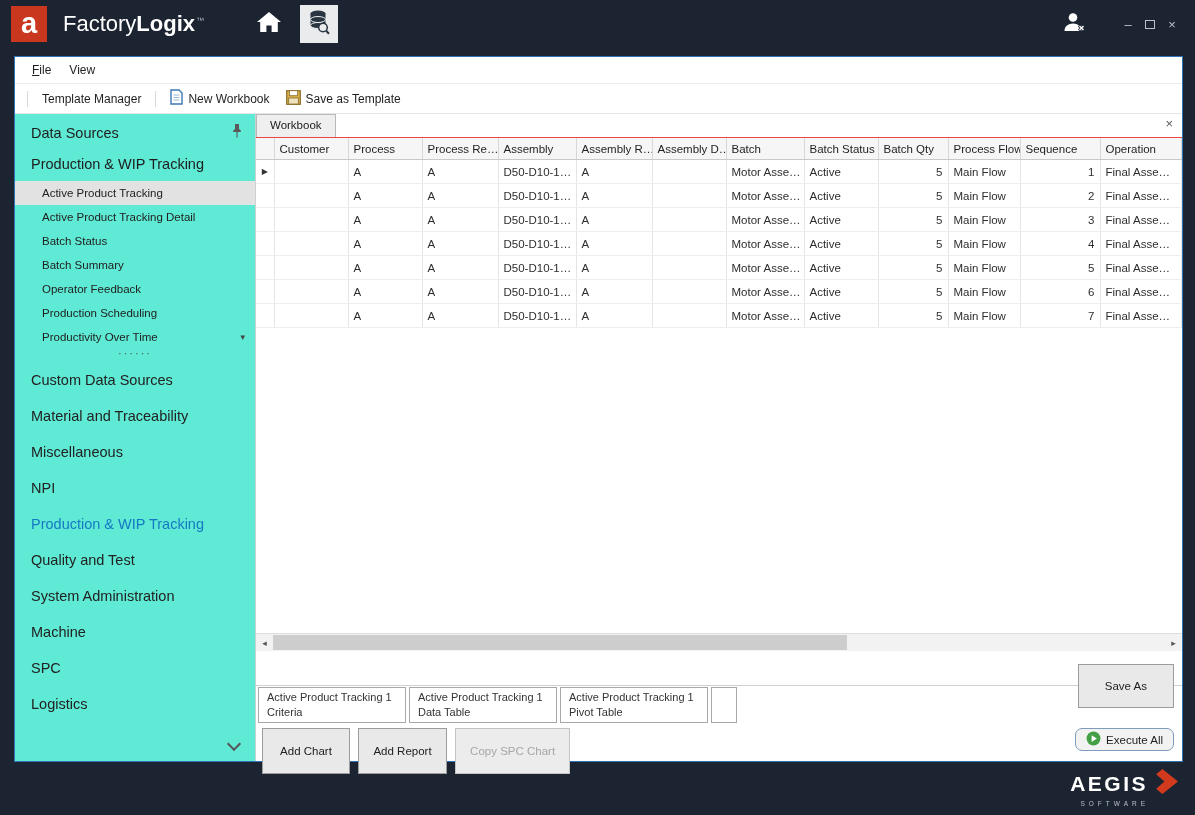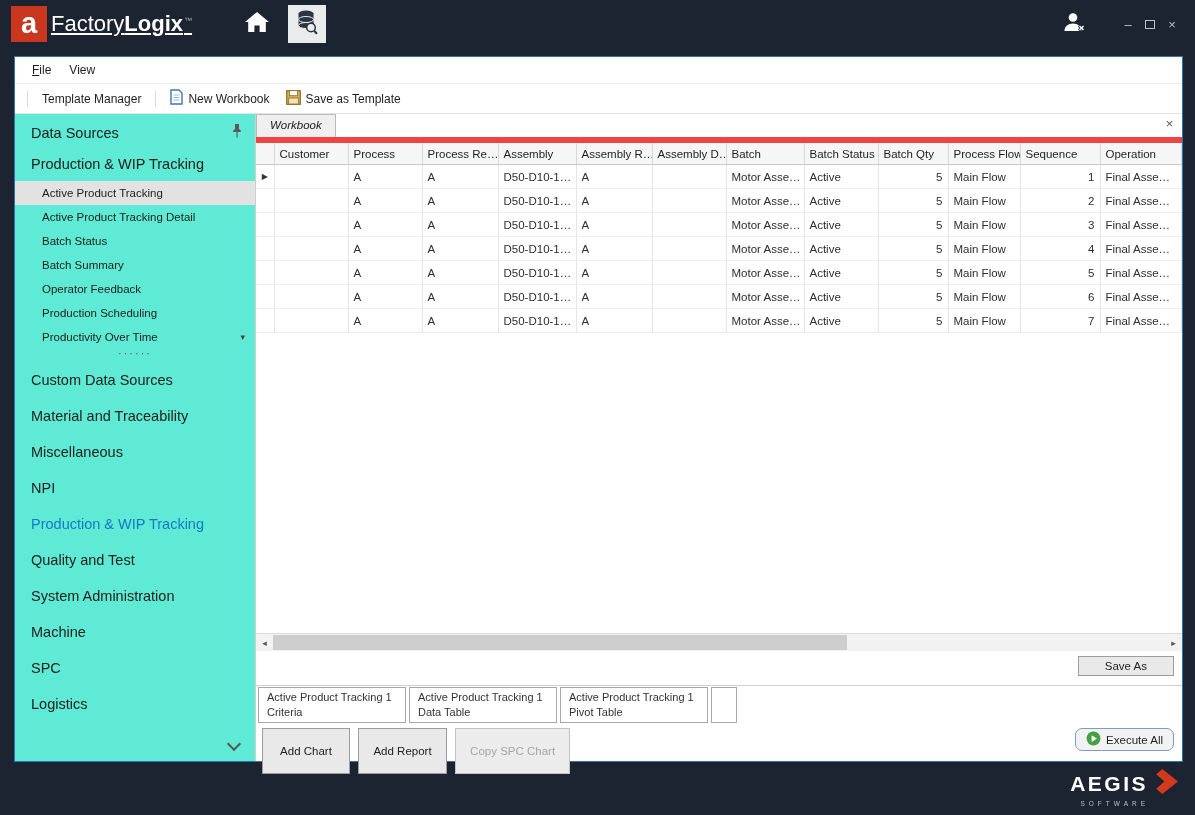--- a/index.html
+++ b/index.html
@@ -2,21 +2,21 @@
 <html><head>
 <meta charset="utf-8">
 <style>
   html,body{margin:0;padding:0;}
   body{width:1195px;height:815px;background:#1b2430;font-family:"Liberation Sans",sans-serif;position:relative;overflow:hidden;}
 
   
   .titlebar{position:absolute;top:0;left:0;right:0;height:48px;display:flex;align-items:center;}
   .logo-box{width:36px;height:36px;background:#c8371e;margin-left:11px;display:flex;align-items:center;justify-content:center;}
   .logo-box span{color:#fff;font-size:29px;font-weight:bold;line-height:1;margin-top:-2px;}
-  .brand{margin-left:4px;color:#fff;font-size:22px;text-decoration:underline;}
+  .brand{margin-left:16px;color:#fff;font-size:22px;}
   .brand .light{font-weight:normal;}
   .brand .bold{font-weight:bold;}
   .brand sup{font-size:8px;color:#aab2bb;margin-left:1px;}
   .tb-icon{width:38px;height:38px;display:flex;align-items:center;justify-content:center;cursor:pointer;}
   .tb-home{margin-left:46px;}
   .tb-db{margin-left:12px;background:#e9ebed;}
   .titlebar-right{margin-left:auto;display:flex;align-items:center;margin-right:12px;}
   .win-controls{display:flex;align-items:center;margin-left:24px;color:#b9c1c9;}
   .win-controls span{width:22px;text-align:center;font-size:13px;cursor:pointer;line-height:1;}
   .maxbox{display:inline-block;width:8px;height:7px;border:1px solid #b9c1c9;}
@@ -39,40 +39,40 @@
   .ds-item{position:relative;height:24px;line-height:24px;padding-left:27px;font-size:11.5px;color:#222;cursor:pointer;white-space:nowrap;}
   .ds-item.selected{background:#e2e2e2;}
   .ds-scroll-arrow{position:absolute;right:10px;top:0;font-size:9px;color:#444;}
   .ds-dots{text-align:center;font-size:11px;letter-spacing:2px;color:#555;height:13px;line-height:9px;}
   .cat{height:36px;display:flex;align-items:center;padding-left:16px;font-size:14.5px;color:#222;cursor:pointer;white-space:nowrap;}
   .cat.active{color:#1779c4;}
   .sb-chevron{position:absolute;right:16px;bottom:12px;width:8px;height:8px;border-right:2px solid #555;border-bottom:2px solid #555;transform:rotate(45deg);cursor:pointer;}
 
   
   .main{flex:1;display:flex;flex-direction:column;min-width:0;background:#fff;}
-  .tabstrip{height:23px;border-bottom:6px solid #ef4444;display:flex;align-items:flex-end;position:relative;background:#fff;flex:none;font-style:italic;}
+  .tabstrip{height:23px;border-bottom:1px solid #ef4444;display:flex;align-items:flex-end;position:relative;background:#fff;flex:none;}
   .wb-tab{height:22px;line-height:21px;padding:0 13px;border:1px solid #b9b9b9;border-bottom:none;background:#efefef;font-size:11.5px;color:#222;cursor:pointer;}
   .tab-close{position:absolute;right:9px;top:2px;font-size:13px;color:#555;cursor:pointer;}
   .groupbar{height:27px;line-height:27px;padding-left:10px;font-size:11px;color:#b3b3b3;border-bottom:1px solid #d5d5d5;background:#fdfdfd;flex:none;}
   .grid-wrap{flex:1;overflow:hidden;background:#fff;}
   table{border-collapse:collapse;table-layout:fixed;width:100%;font-size:11.5px;}
   th{height:21px;background:#f6f6f6;border-right:1px solid #d8d8d8;border-bottom:1px solid #c9c9c9;font-weight:normal;text-align:left;padding:0 5px;color:#1e1e1e;white-space:nowrap;overflow:hidden;cursor:pointer;}
   td{height:23px;border-right:1px solid #e5e5e5;border-bottom:1px solid #ededed;padding:0 5px;color:#2e2e2e;white-space:nowrap;overflow:hidden;}
   td.ind,th.ind{padding:0;text-align:center;}
   td.ind{font-size:8px;color:#333;}
   td.num{text-align:right;}
 
   .hscroll{height:17px;border-top:1px solid #dcdcdc;background:#f2f2f2;display:flex;align-items:center;position:relative;flex:none;}
   .hs-arrow{width:17px;height:100%;display:flex;align-items:center;justify-content:center;font-size:9px;color:#555;cursor:pointer;}
   .hs-arrow.right{margin-left:auto;}
   .hs-thumb{position:absolute;left:17px;top:1px;bottom:1px;width:62%;background:#cdcdcd;cursor:pointer;}
 
   .btn{font-family:inherit;font-size:11.5px;padding:16px 14px;background:#e9e9e9;border:1px solid #9c9c9c;color:#222;cursor:pointer;}
   .saveas-row{height:34px;position:relative;border-bottom:1px solid #d0d0d0;flex:none;}
-  .saveas-row .btn{position:absolute;right:8px;top:5px;padding:3px 26px;}
+  .saveas-row .btn{position:absolute;right:8px;top:13px;padding:15px 26px;}
 
   .bottom-tabs{height:36px;display:flex;align-items:stretch;padding:1px 0 1px 2px;flex:none;}
   .btab{border:1px solid #a8a8a8;margin-right:3px;padding:2px 10px 2px 8px;min-width:128px;font-size:11px;color:#333;cursor:pointer;background:#fff;}
   .btab .l1,.btab .l2{line-height:1.35;white-space:nowrap;}
   .btab.stub{min-width:24px;width:24px;padding:0;}
 
   .actions-row{height:33px;padding-top:4px;position:relative;padding-left:2px;flex:none;}
   .actions-row .btn{margin-left:4px;min-width:88px;}
   .btn.disabled{color:#a6a6a6;background:#ececec;border-color:#c3c3c3;cursor:default;}
   .btn.exec{position:absolute;right:8px;top:4px;display:inline-flex;align-items:center;gap:5px;padding:2px 10px;min-width:0;border-color:#7e9cbd;background:#f2f2f2;border-radius:7px;}

